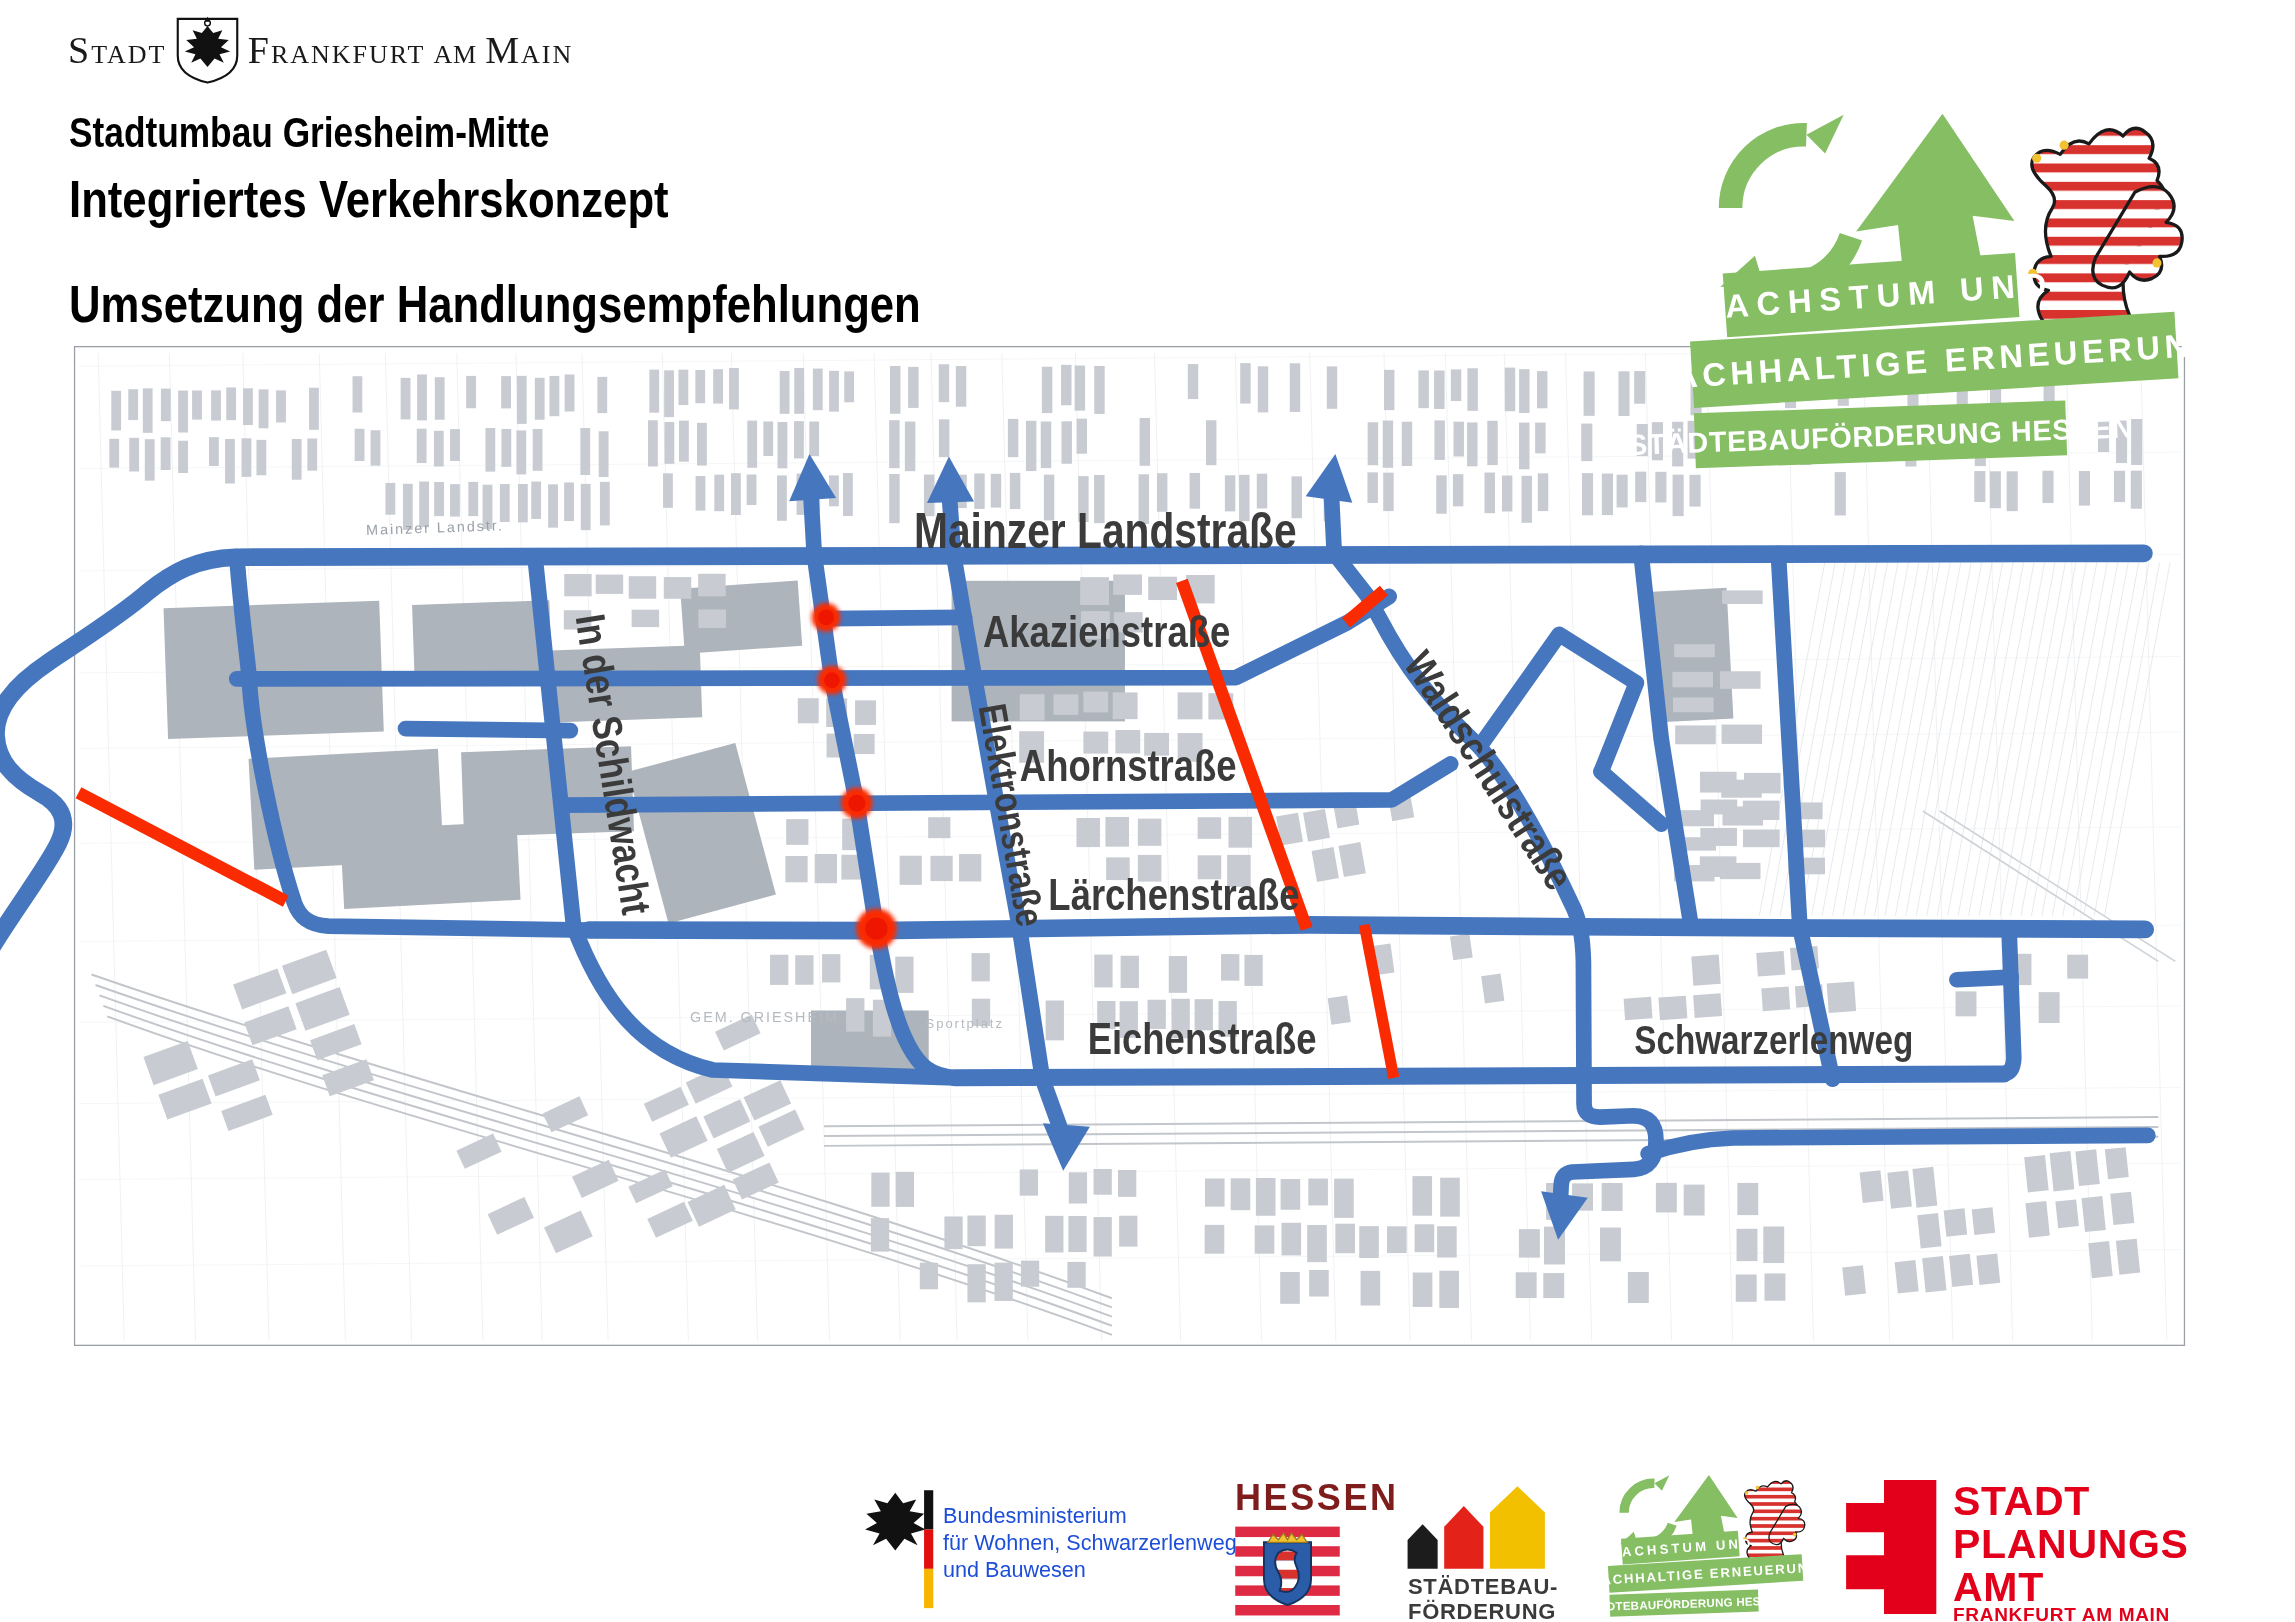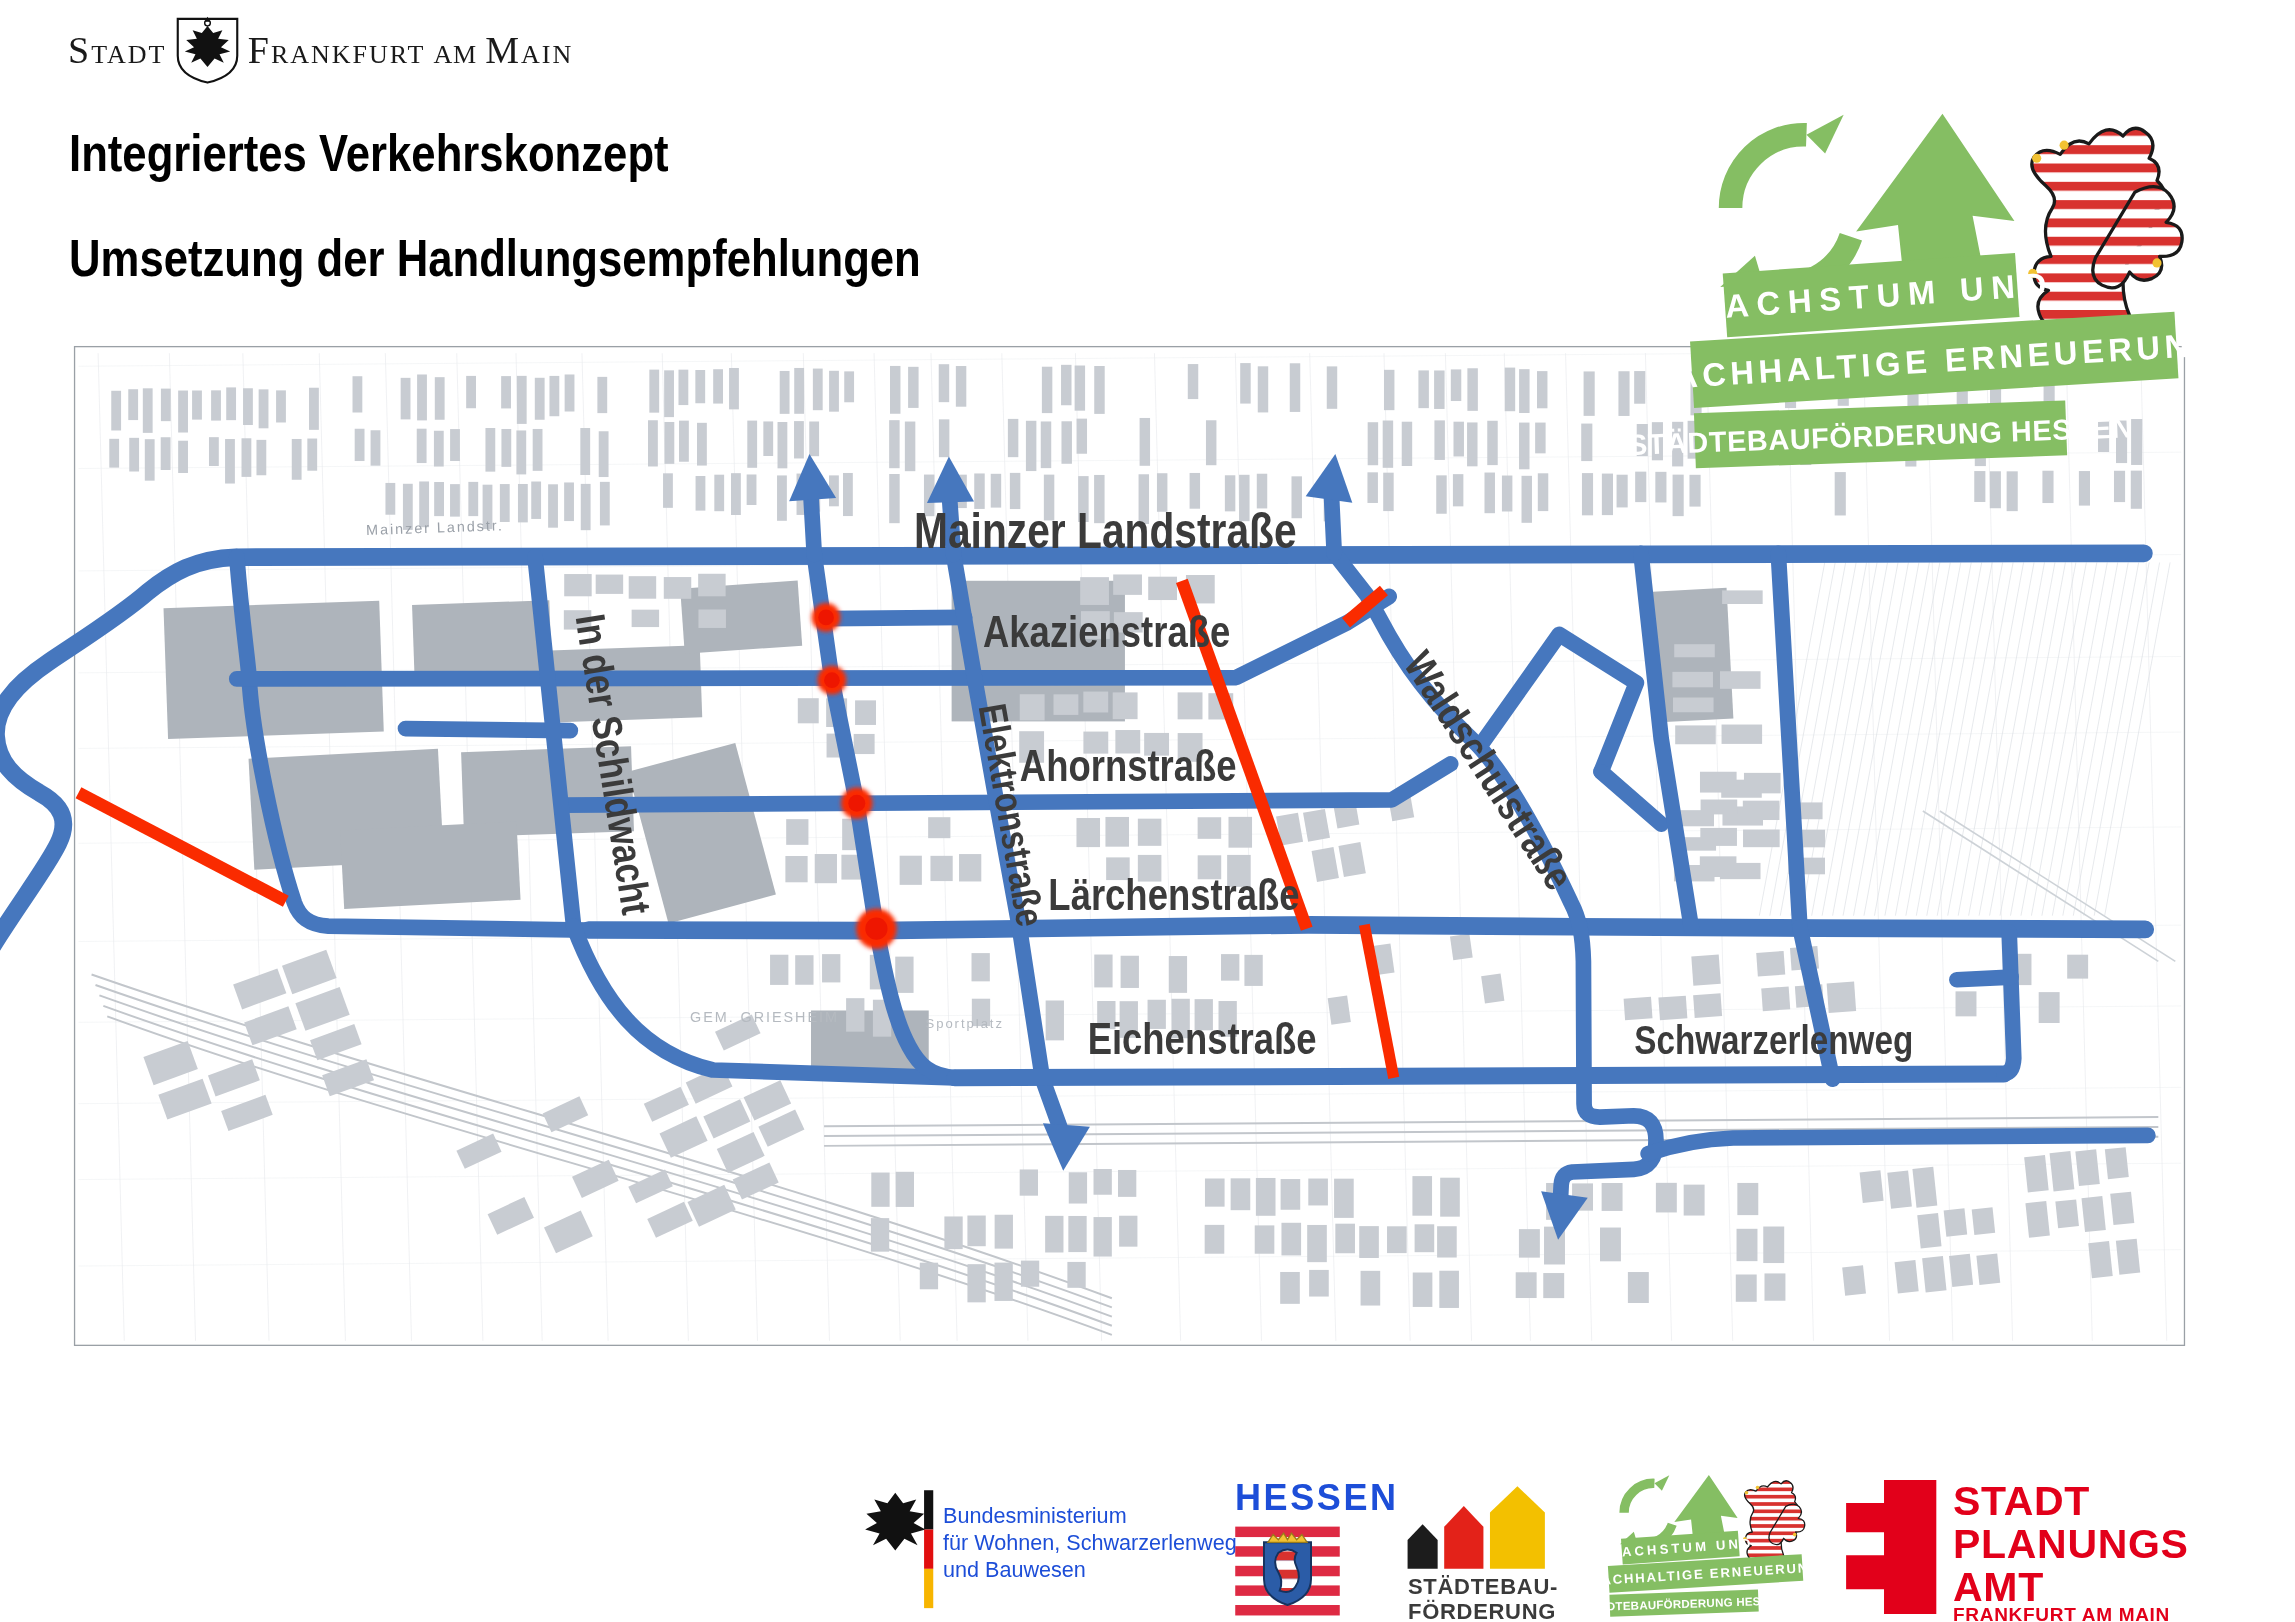--- a/index.html
+++ b/index.html
@@ -11,21 +11,21 @@
   #city-logo{left:68px;top:18.3px;height:63px;display:flex;align-items:center;color:#1a1a1a;}
   .citytxt{font-family:"Liberation Serif",serif;font-weight:400;letter-spacing:2px;font-size:26px;}
   .citytxt .big{font-size:38px;}
   #title-block{left:69px;top:110px;color:#000;}
   #subtitle{font-size:42px;font-weight:bold;line-height:46px;}
   #title-main{font-size:52px;font-weight:bold;line-height:71px;margin-top:7.9px;}
   #title-sub2{font-size:52px;font-weight:bold;line-height:71px;margin-top:34px;}
   
   .flogo{position:absolute;}
   #bmwsb-text{left:943px;top:1502px;font-size:21.6px;line-height:27px;color:#1d4ed8;}
-  #hessen-word{left:1235px;top:1477px;font-size:36px;font-weight:bold;letter-spacing:2.6px;color:#1d4ed8;}
+  #hessen-word{left:1235px;top:1477px;font-size:36px;font-weight:bold;letter-spacing:2.6px;color:#7f1d1d;}
   #stb-text{left:1408px;top:1574px;font-size:22px;font-weight:bold;color:#3a3a3a;line-height:25px;letter-spacing:0.7px;}
   #spa-text{left:1953px;top:1480px;color:#e2001a;font-size:41px;line-height:43px;font-weight:bold;letter-spacing:0.7px;}
   #spa-sub{left:1953px;top:1604px;color:#e2001a;font-size:19px;font-weight:bold;letter-spacing:0.7px;}
   svg text{font-family:"Liberation Sans",sans-serif;}
 </style>
 </head>
 <body>
 
 <svg id="map-svg" class="abs" style="left:0;top:0" width="2295" height="1622" viewBox="0 0 3509 2480">
   <defs>
@@ -726,20 +726,21 @@
   <span class="citytxt"><span class="big">S</span>TADT</span>
   <svg width="63" height="68" viewBox="0 0 88 96" style="margin:0 9.2px">
     <path d="M2 4 h84 v52 q0 28 -42 38 q-42 -10 -42 -38 z" fill="none" stroke="#111" stroke-width="3"></path>
     <path d="M44 14 l-8 10 l-13 -4 l6 12 l-15 2 l11 10 l-13 6 l15 4 l-6 12 l13 -6 l10 12 l10 -12 l13 6 l-6 -12 l15 -4 l-13 -6 l11 -10 l-15 -2 l6 -12 l-13 4 z M40 8 h8 l-4 -7 z" fill="#111"></path>
     <circle cx="44" cy="10" r="4" fill="none" stroke="#111" stroke-width="2"></circle>
   </svg>
   <span class="citytxt"><span class="big">F</span>RANKFURT <span style="letter-spacing:0.7px">AM</span> <span class="big">M</span>AIN</span>
 </div>
 
 <div id="title-block" class="abs">
+  <div id="subtitle"><span class="cond">Stadtumbau Griesheim-Mitte</span></div>
   <div id="title-main"><span class="cond">Integriertes Verkehrskonzept</span></div>
   <div id="title-sub2"><span class="cond">Umsetzung der Handlungsempfehlungen</span></div>
 </div>
 
 <svg class="abs" style="left:0;top:0" width="2295" height="1622" viewBox="0 0 3509 2480">
   <defs>
     <g id="hessen-badge-full">
 
       <g stroke="#85be63" stroke-width="36" fill="none">
         <path d="M194 40 A112 112 0 0 0 78 152"></path>

